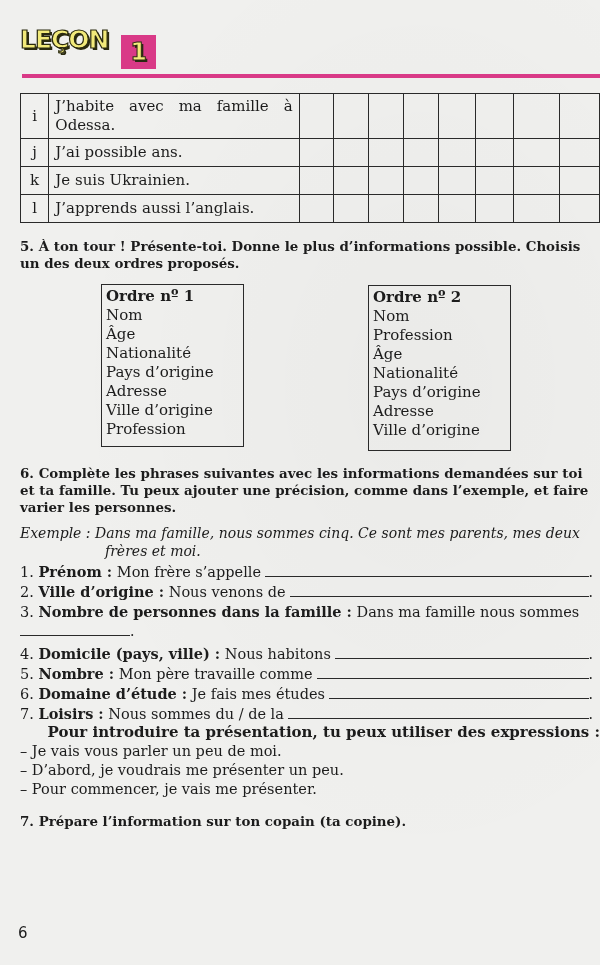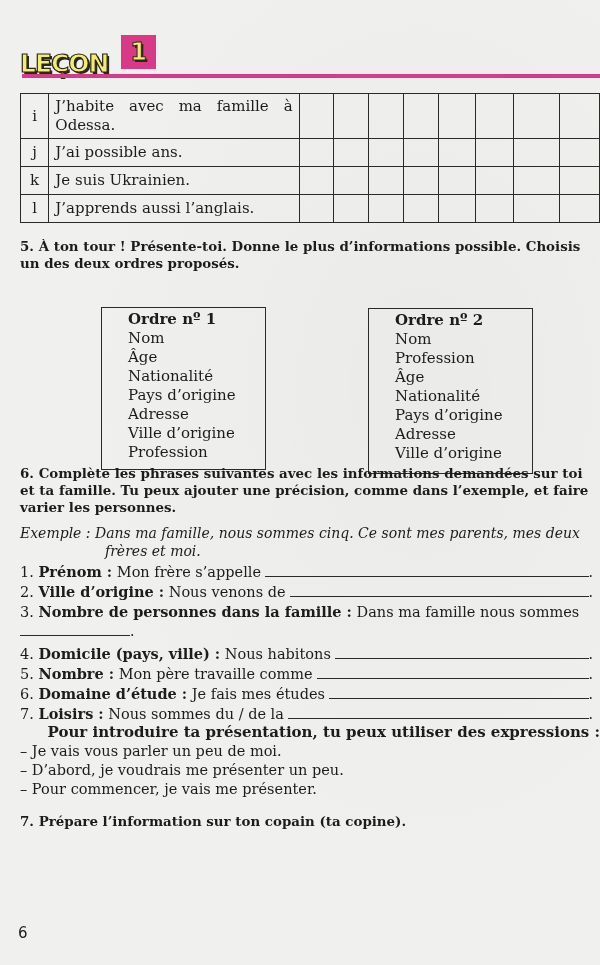--- a/index.html
+++ b/index.html
@@ -8,21 +8,21 @@
     background:#efefed;
     font-family:"DejaVu Serif","Liberation Serif",serif;
     color:#1c1c1c;
   }
   .page { position:absolute; inset:0; background:
       radial-gradient(ellipse at 70% 40%, rgba(0,0,0,0.025), transparent 60%),
       #f0f0ee; }
 
   
   .lesson-title {
-    position:absolute; left:20px; top:50px;
+    position:absolute; left:20px; top:26px;
     font-family:"DejaVu Sans","Liberation Sans",sans-serif;
     font-weight:bold; font-size:25px; letter-spacing:-1px;
     color:#f2ea7a;
     -webkit-text-stroke:1.2px #2a2a10;
     text-shadow: 2px 2px 0 #2a2a10;
     line-height:28px;
   }
   .lesson-num {
     position:absolute; left:121px; top:35px; width:35px; height:34px;
     background:#d93a87;
@@ -50,22 +50,22 @@
   td.sentence { width:243px; padding:3px 6px !important; text-align:justify; }
   td.blank { width:35px; }
   tr.r0 { height:44px; }
   tr.r1, tr.r2, tr.r3 { height:28px; }
 
   
   .blk { position:absolute; left:20px; width:580px; }
   .instr { font-weight:bold; font-size:13.4px; line-height:17px; white-space:nowrap; }
 
   .order-box {
-    position:absolute; border:1.5px solid #2a2a2a; padding:2px 10px 4px 26px;
-    font-size:15px; line-height:19px;margin-top:23px;
+    position:absolute; border:1.5px solid #2a2a2a; padding:2px 10px 4px 4px;
+    font-size:15px; line-height:19px;
   }
   .order-box .title { font-weight:bold; font-family:"DejaVu Serif","Liberation Serif",serif; }
 
   .example { font-style:italic; font-size:14px; line-height:18px; }
   .example .ind { padding-left:85px; }
 
   .line-item { font-size:14.5px; line-height:19px; white-space:nowrap; display:flex; align-items:baseline; }
   .line-item b { font-weight:bold; }
   .fill {
     display:inline-block; border-bottom:1.3px solid #2a2a2a; height:13px; flex:1 1 auto;

